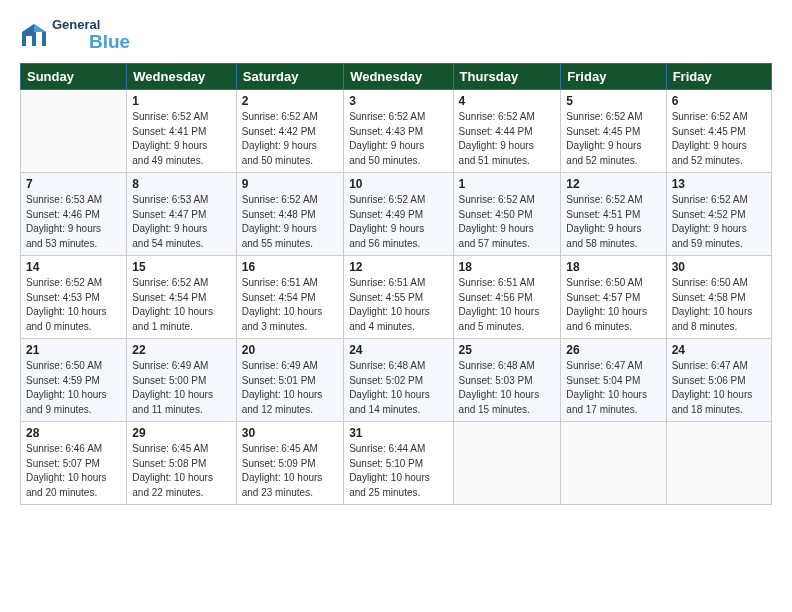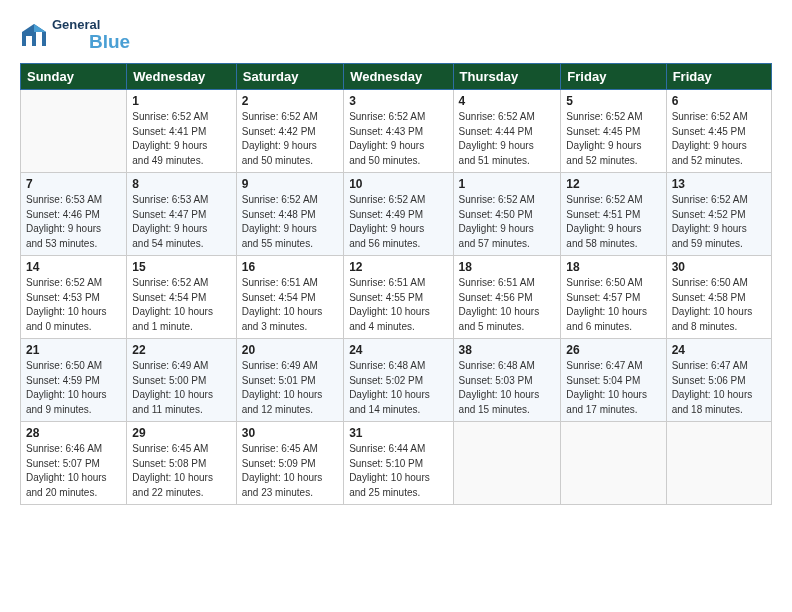--- a/index.html
+++ b/index.html
@@ -220,21 +220,21 @@
           </td>
           <td>
             <span class="day-num">20</span>
             <div class="day-info">Sunrise: 6:49 AM<br>Sunset: 5:01 PM<br>Daylight: 10 hours<br>and 12 minutes.</div>
           </td>
           <td>
             <span class="day-num">24</span>
             <div class="day-info">Sunrise: 6:48 AM<br>Sunset: 5:02 PM<br>Daylight: 10 hours<br>and 14 minutes.</div>
           </td>
           <td>
-            <span class="day-num">38</span>
+            <span class="day-num">25</span>
             <div class="day-info">Sunrise: 6:48 AM<br>Sunset: 5:03 PM<br>Daylight: 10 hours<br>and 15 minutes.</div>
           </td>
           <td>
             <span class="day-num">26</span>
             <div class="day-info">Sunrise: 6:47 AM<br>Sunset: 5:04 PM<br>Daylight: 10 hours<br>and 17 minutes.</div>
           </td>
           <td>
             <span class="day-num">24</span>
             <div class="day-info">Sunrise: 6:47 AM<br>Sunset: 5:06 PM<br>Daylight: 10 hours<br>and 18 minutes.</div>
           </td>

